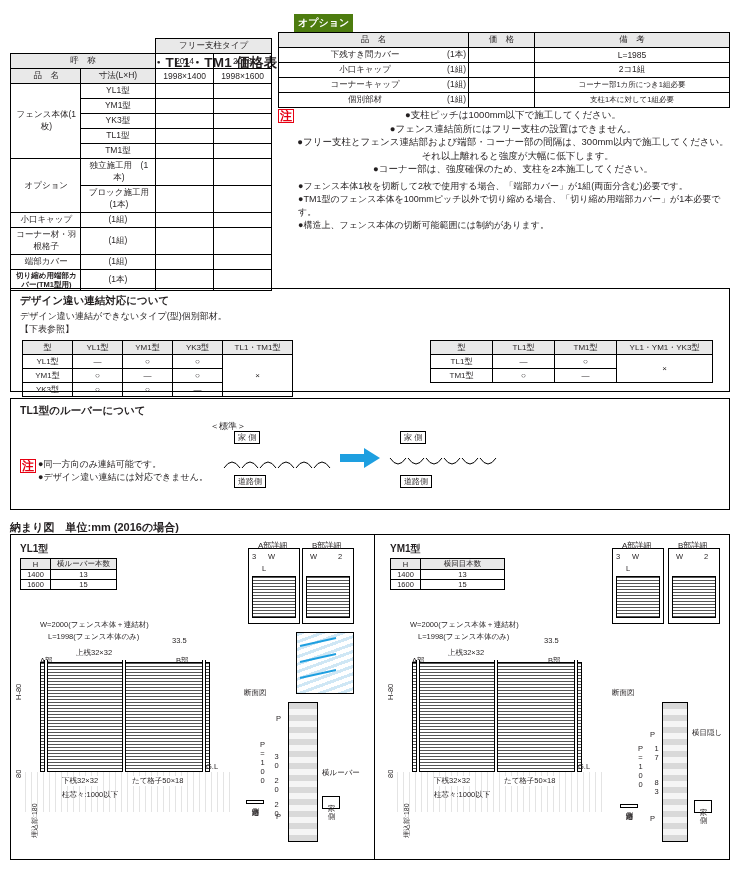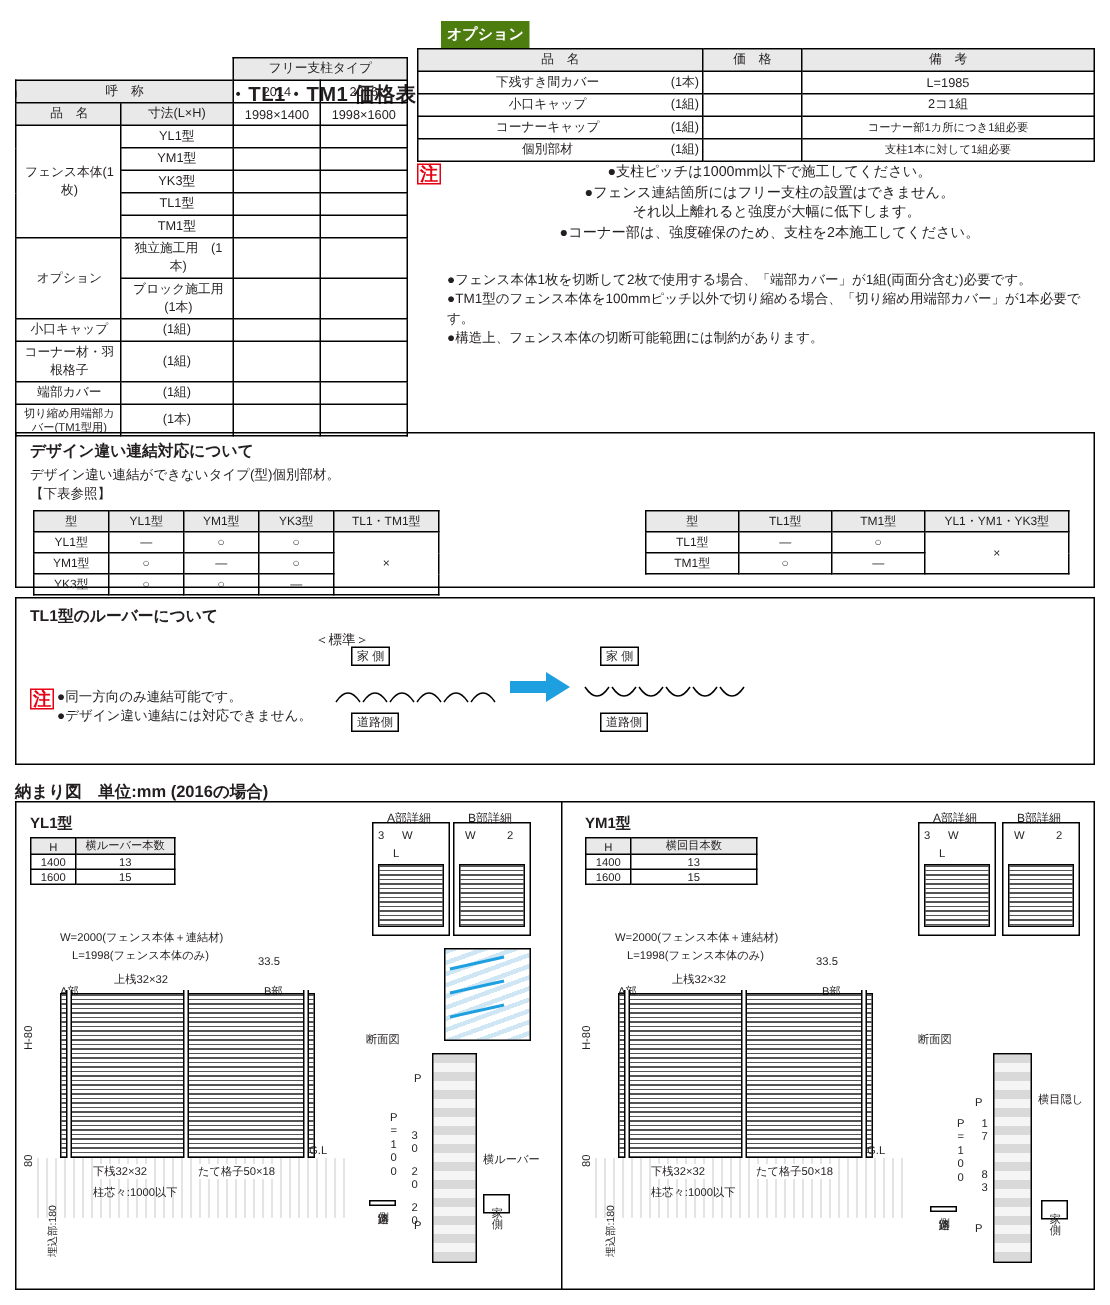--- a/index.html
+++ b/index.html
@@ -175,21 +175,21 @@
         <td></td>
         <td></td>
       </tr>
       <tr>
         <td class="lbl-left">端部カバー</td>
         <td>(1組)</td>
         <td></td>
         <td></td>
       </tr>
       <tr>
-        <td class="lbl-left" style="font-size:7.5px; line-height:9px;">切り縮め用端部カバー(TM1型用)</td>
+        <td class="lbl-left" style="font-size:7.5px; line-height:9px;font-weight:bold;">切り縮め用端部カバー(TM1型用)</td>
         <td>(1本)</td>
         <td></td>
         <td></td>
       </tr>
     </tbody>
       </table>
   </div>
 
   <div class="abs" id="option-tag">オプション</div>
   <div class="abs" id="option-box">
@@ -223,20 +223,21 @@
     </tbody>
       </table>
   </div>
 
   <div class="abs" id="notes">
     <div style="position:relative;">
       <span class="note-mark abs" style="left:0; top:1px;">注</span>
       <div style="margin-left:18px;text-align:center;">
         <div class="note-line">●支柱ピッチは1000mm以下で施工してください。</div>
         <div class="note-line">●フェンス連結箇所にはフリー支柱の設置はできません。</div>
+        <div class="note-line">●フリー支柱とフェンス連結部および端部・コーナー部の間隔は、300mm以内で施工してください。</div>
         <div class="note-line">　それ以上離れると強度が大幅に低下します。</div>
         <div class="note-line">●コーナー部は、強度確保のため、支柱を2本施工してください。</div>
       </div>
     </div>
   </div>
 
   <div class="abs" id="notes-sub">
     <div>●フェンス本体1枚を切断して2枚で使用する場合、「端部カバー」が1組(両面分含む)必要です。</div>
     <div>●TM1型のフェンス本体を100mmピッチ以外で切り縮める場合、「切り縮め用端部カバー」が1本必要です。</div>
     <div>●構造上、フェンス本体の切断可能範囲には制約があります。</div>

